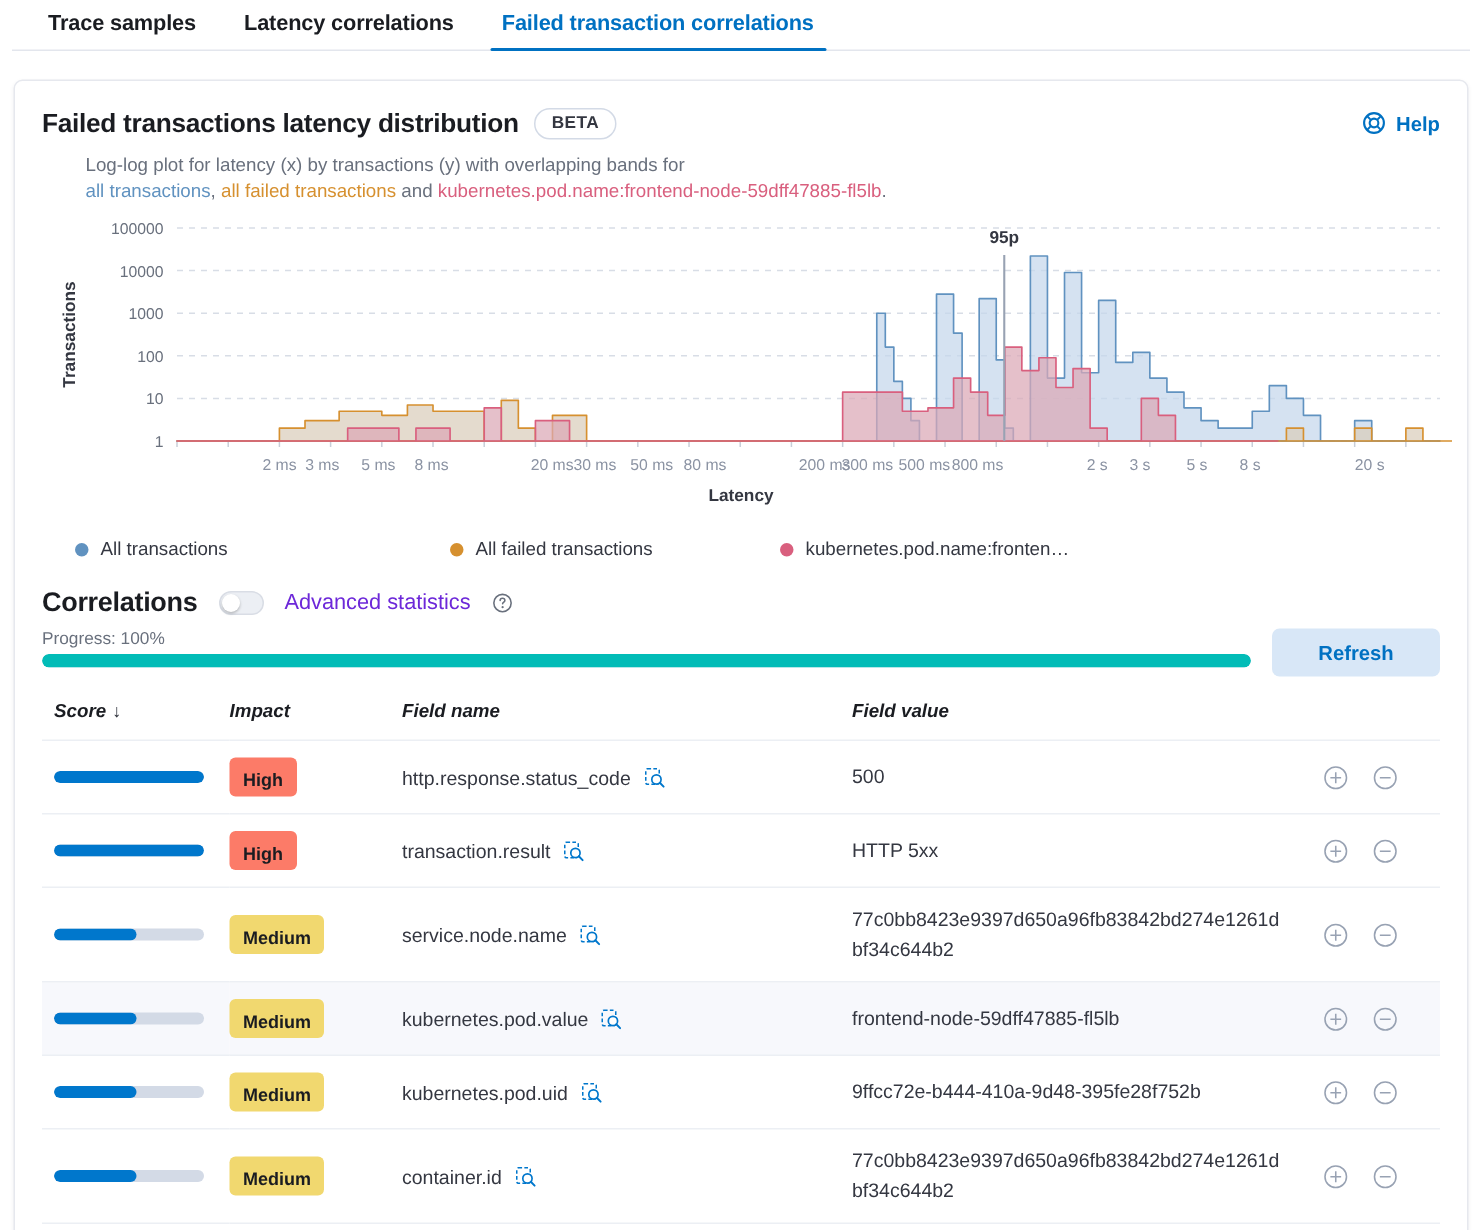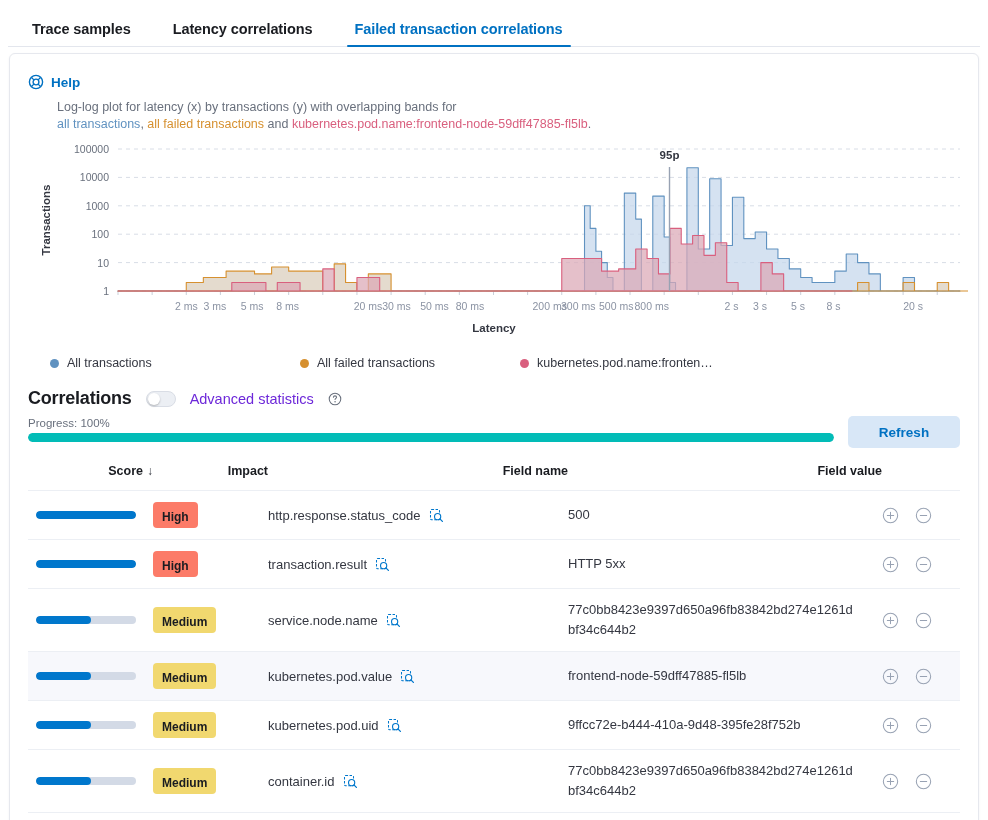--- a/index.html
+++ b/index.html
@@ -9,25 +9,25 @@
     background: #ffffff;
     font-family: "Liberation Sans", sans-serif;
     color: #343741;
     overflow: hidden;
   }
   #app { width: 988px; height: 820px; position: relative; background: #fff; }
 
   
   .tabs {
     display: flex; align-items: flex-end;
-    height: 47px;
+    height: 34px;
     padding: 12px 0 0 8px;
     border-bottom: 1px solid #e3e6ed;
     margin: 0 8px;
-    gap: 10px;
+    gap: 0;
   }
   .tab {
     font-size: 14.5px; font-weight: bold;
     color: #1a1c21;
     padding: 0 16px 9px 16px;
     cursor: pointer;
     position: relative;
     white-space: nowrap;
     letter-spacing: -0.1px;
   }
@@ -115,23 +115,24 @@
     background: #d8e7f7; color: #0071c2;
     font-size: 13.5px; font-weight: bold;
     border: none; cursor: pointer;
     font-family: "Liberation Sans", sans-serif;
     margin-bottom: -6px;
   }
 
   
   .tbl { width: 100%; border-collapse: collapse; margin-top: 16px; }
   .tbl th {
-    text-align: right; font-size: 12.5px; font-weight: bold; color: #1a1c21;
+    text-align: left; font-size: 12.5px; font-weight: bold; color: #1a1c21;
     padding: 6px 0 12px 0;
     border-bottom: 1px solid #eceff4;
+    font-style: italic;
   }
   .tbl th .sort-arrow { font-size: 12px; margin-left: 4px; color: #343741; }
   .tbl td {
     font-size: 13px; color: #343741;
     padding: 11px 0; border-bottom: 1px solid #eceff4;
     vertical-align: middle;
   }
   .col-score { width: 125px; padding-left: 8px !important; }
   .col-impact { width: 115px; }
   .col-fname { width: 300px; }
@@ -165,20 +166,24 @@
 
   <div class="tabs">
     <div class="tab"><span>Trace samples</span></div>
     <div class="tab"><span>Latency correlations</span></div>
     <div class="tab active"><span>Failed transaction correlations</span></div>
   </div>
 
   <div class="panel">
 
     <div class="chart-header">
+      <div class="chart-title-row">
+        <div class="chart-title">Failed transactions latency distribution</div>
+        <div class="beta-badge">BETA</div>
+      </div>
       <div class="help-link">
         <svg class="help-icon" viewBox="0 0 16 16">
           <circle cx="8" cy="8" r="6.6" fill="none" stroke="#0071c2" stroke-width="1.4"></circle>
           <circle cx="8" cy="8" r="2.9" fill="none" stroke="#0071c2" stroke-width="1.4"></circle>
           <line x1="3.5" y1="3.5" x2="5.9" y2="5.9" stroke="#0071c2" stroke-width="1.3"></line>
           <line x1="12.5" y1="3.5" x2="10.1" y2="5.9" stroke="#0071c2" stroke-width="1.3"></line>
           <line x1="3.5" y1="12.5" x2="5.9" y2="10.1" stroke="#0071c2" stroke-width="1.3"></line>
           <line x1="12.5" y1="12.5" x2="10.1" y2="10.1" stroke="#0071c2" stroke-width="1.3"></line>
         </svg>
         <span>Help</span>

